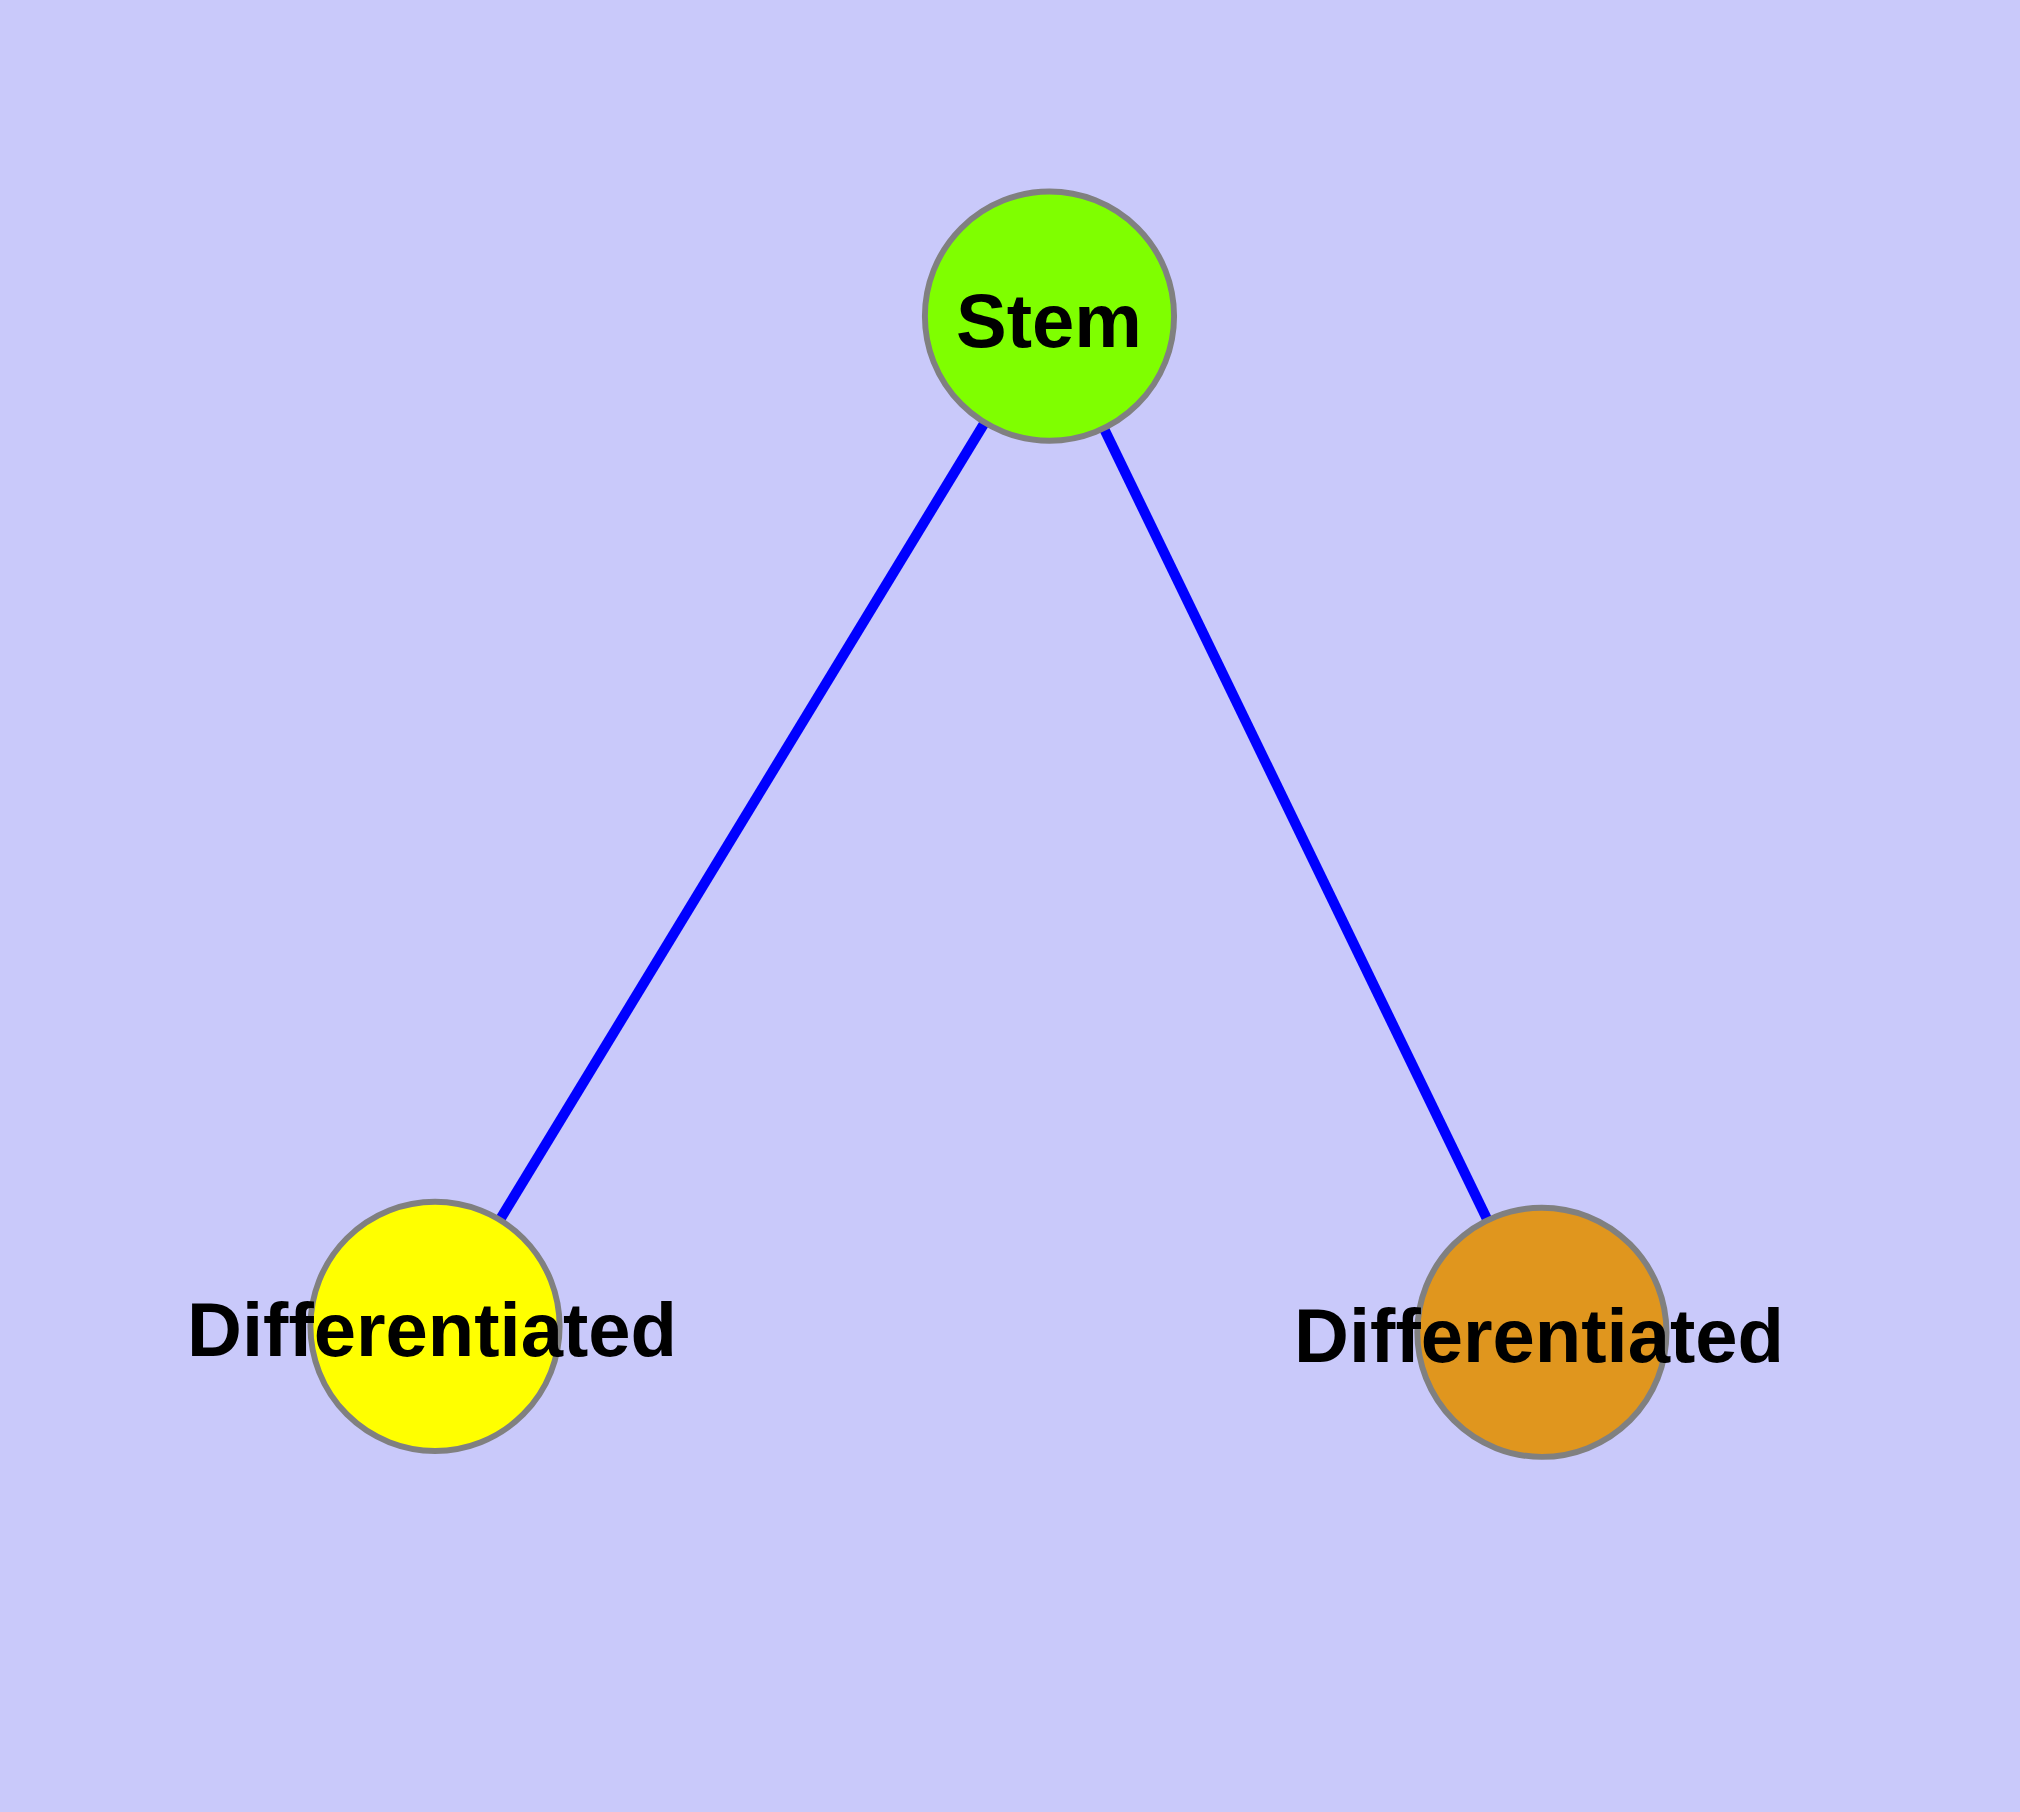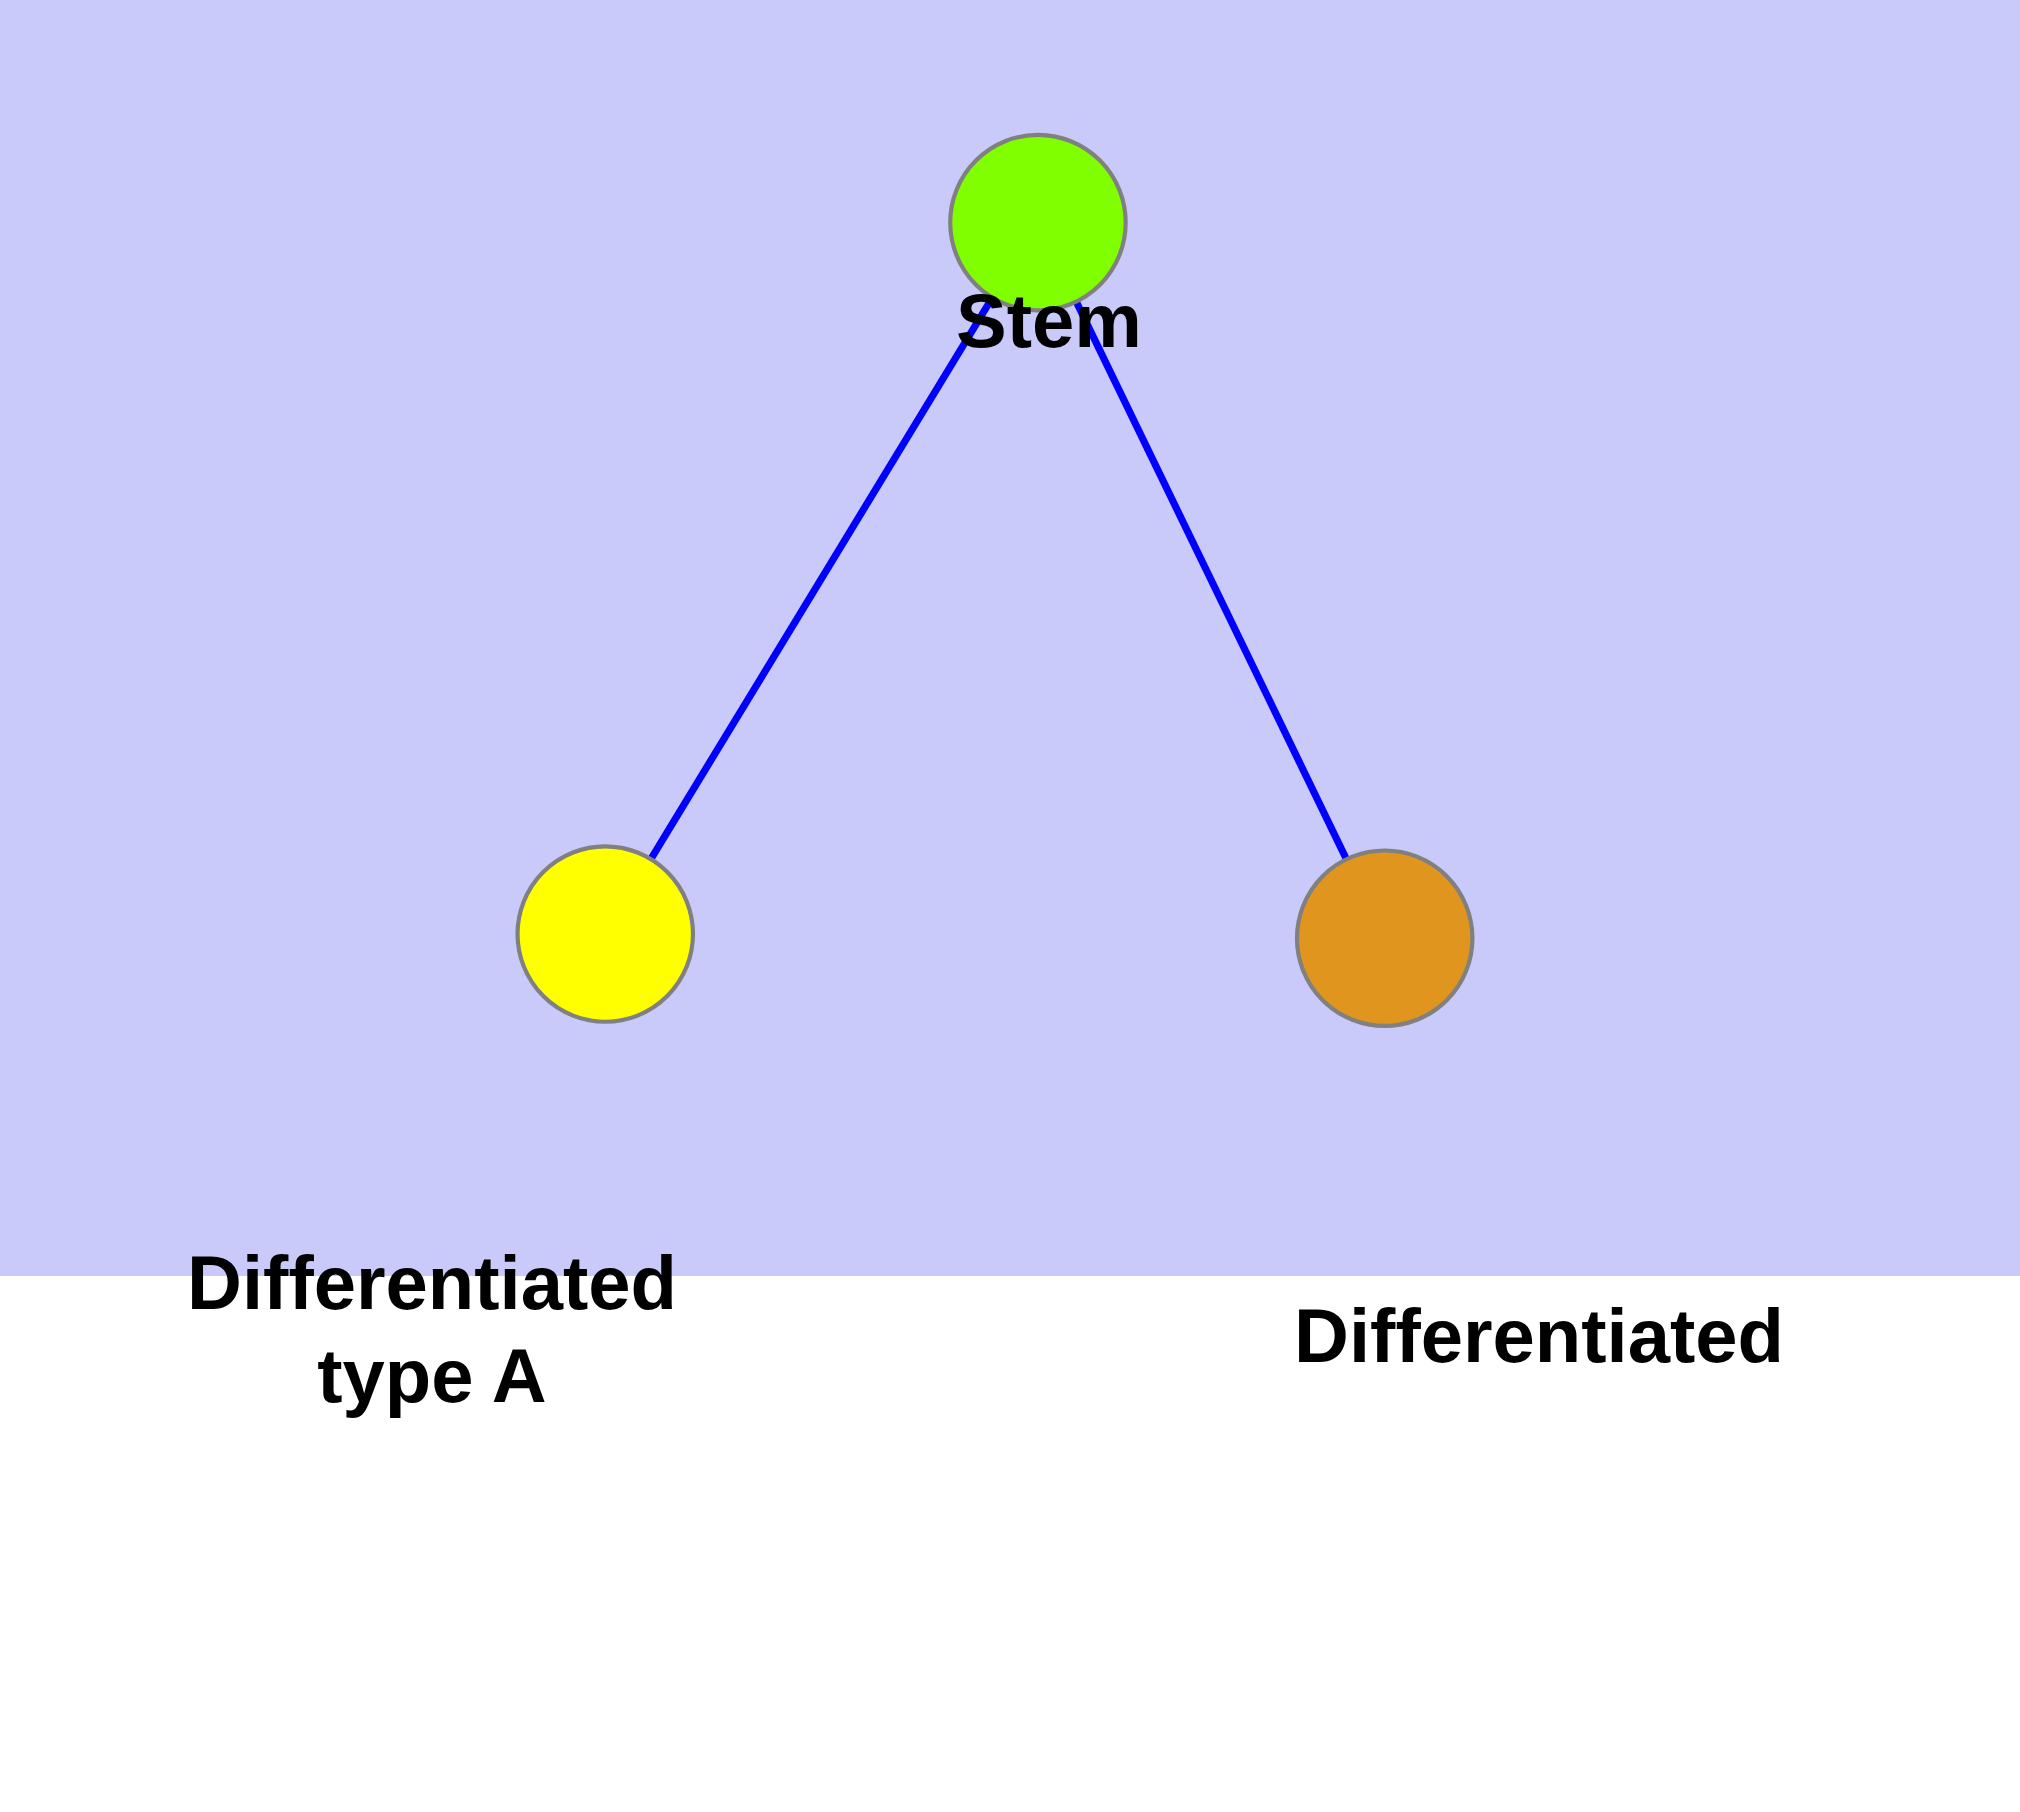--- a/index.html
+++ b/index.html
@@ -8,21 +8,21 @@
   }
   body {
     width: 2021px;
     height: 1812px;
     overflow: hidden;
     font-family: "Liberation Sans", sans-serif;
   }
   .canvas {
     position: relative;
     width: 2021px;
-    height: 1276px;
+    height: 1812px;
     background: #C9C9FA;
   }
   .canvas > svg {
     position: absolute;
     left: 0;
     top: 0;
     width: 100%;
     height: 100%;
     display: block;
   }
@@ -55,20 +55,19 @@
     <circle cx="513" cy="1565" r="147" stroke-width="7" stroke="#808080" fill="#FFFF00"></circle>
     <circle cx="1819" cy="1572" r="147" stroke-width="7" stroke="#808080" fill="#E0961E"></circle>
   </svg>
 
   <div class="node-label" style="left: 1049px; top: 320px;">
     <span>Stem</span>
   </div>
 
   <div class="node-label" style="left: 432px; top: 1329px;">
     <span>Differentiated</span>
-    <span>type A</span>
   </div>
 
   <div class="node-label" style="left: 1539px; top: 1335px;">
     <span>Differentiated</span>
   </div>
 </div>
 
 
 </body></html>

